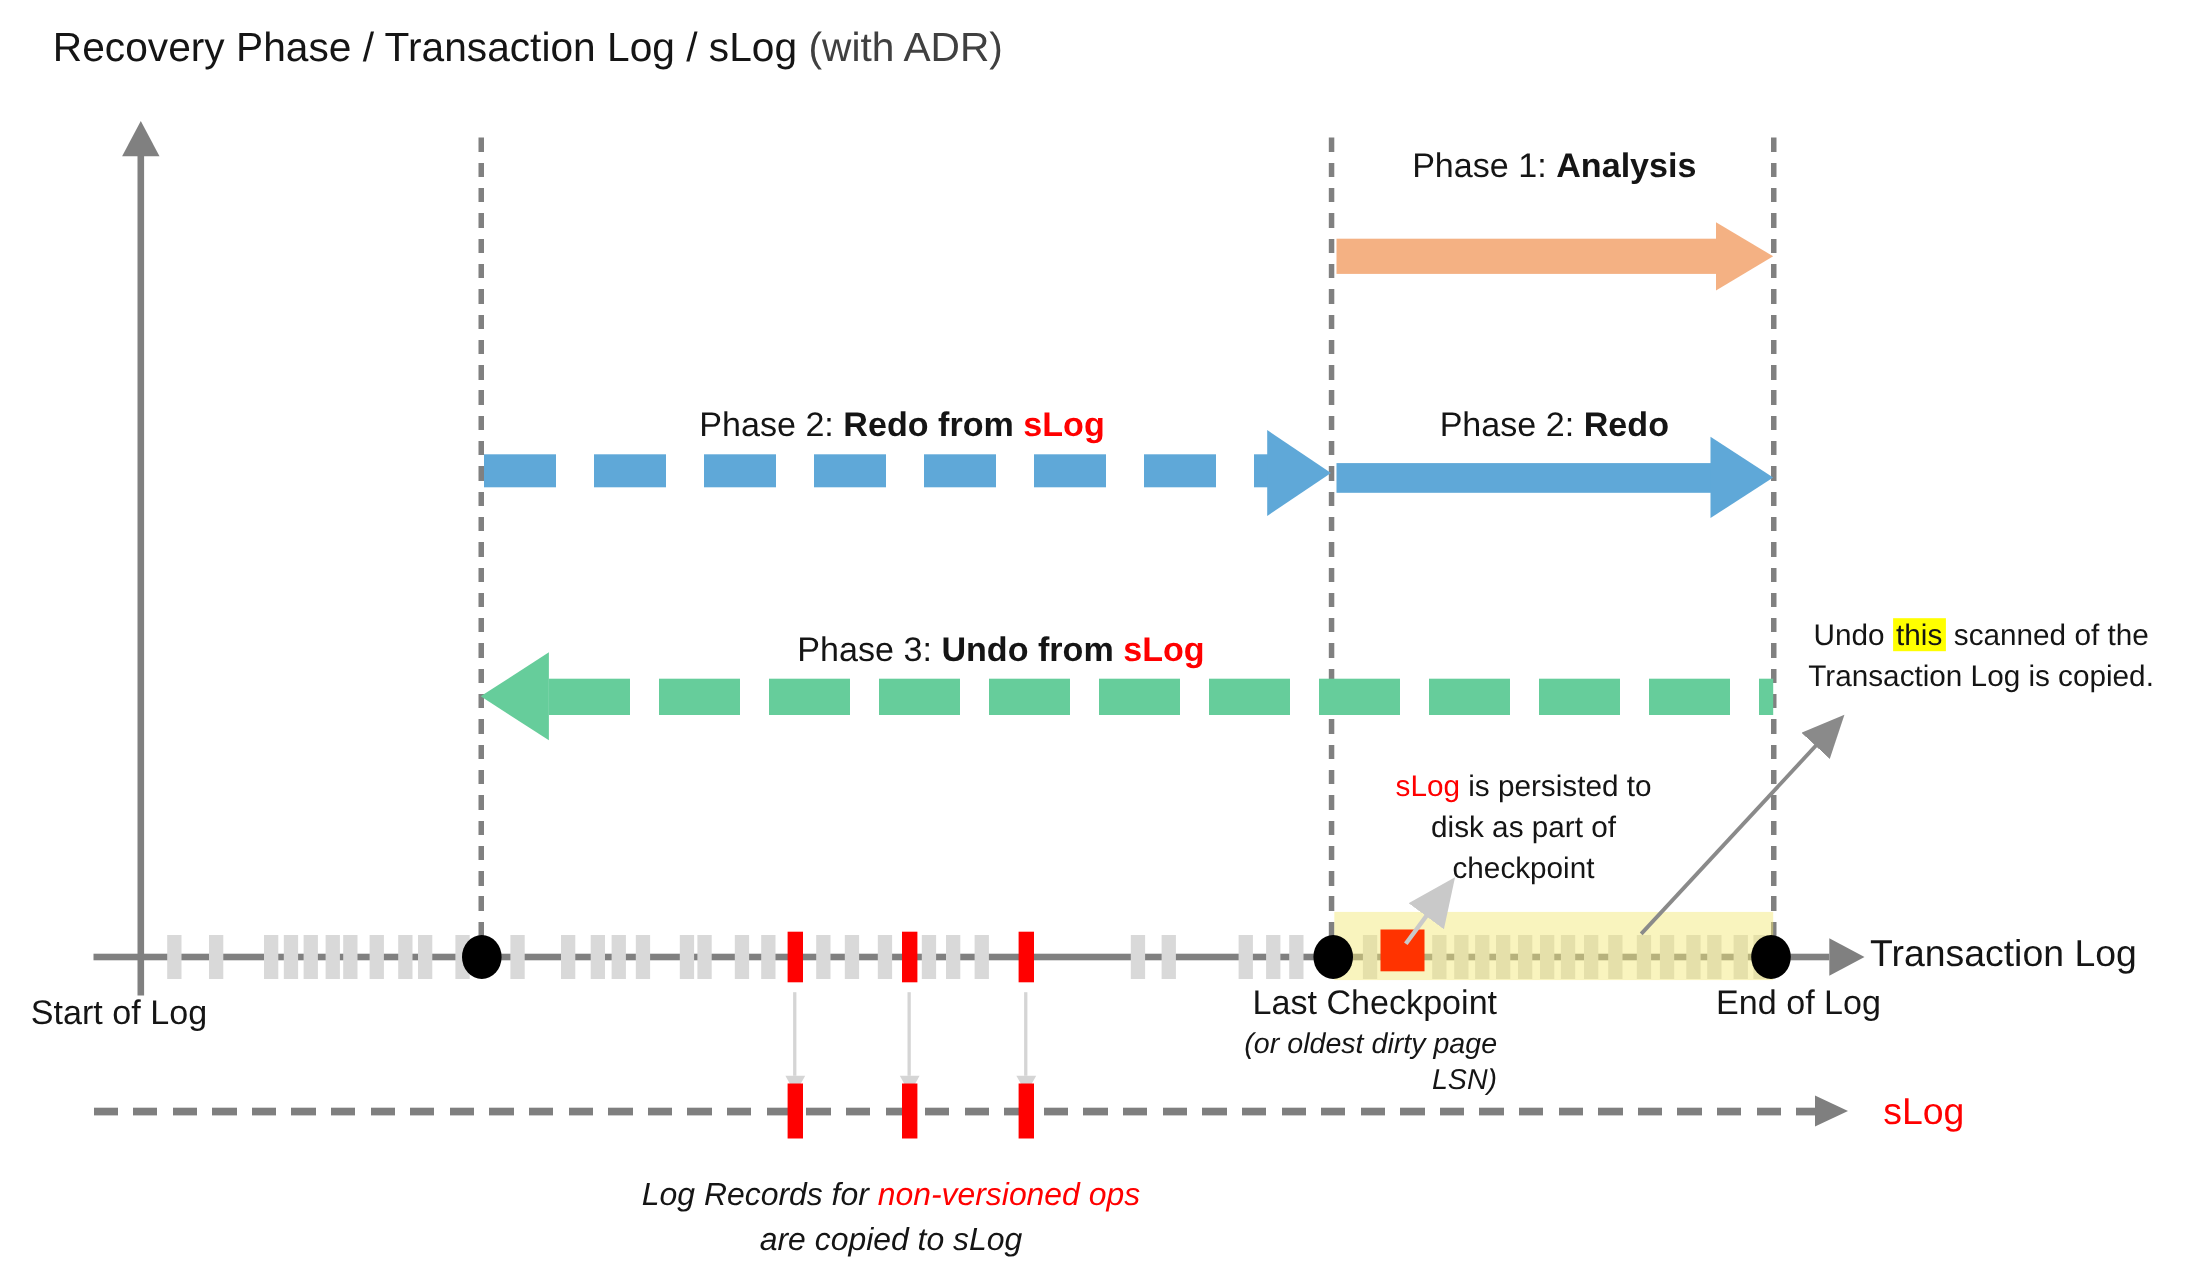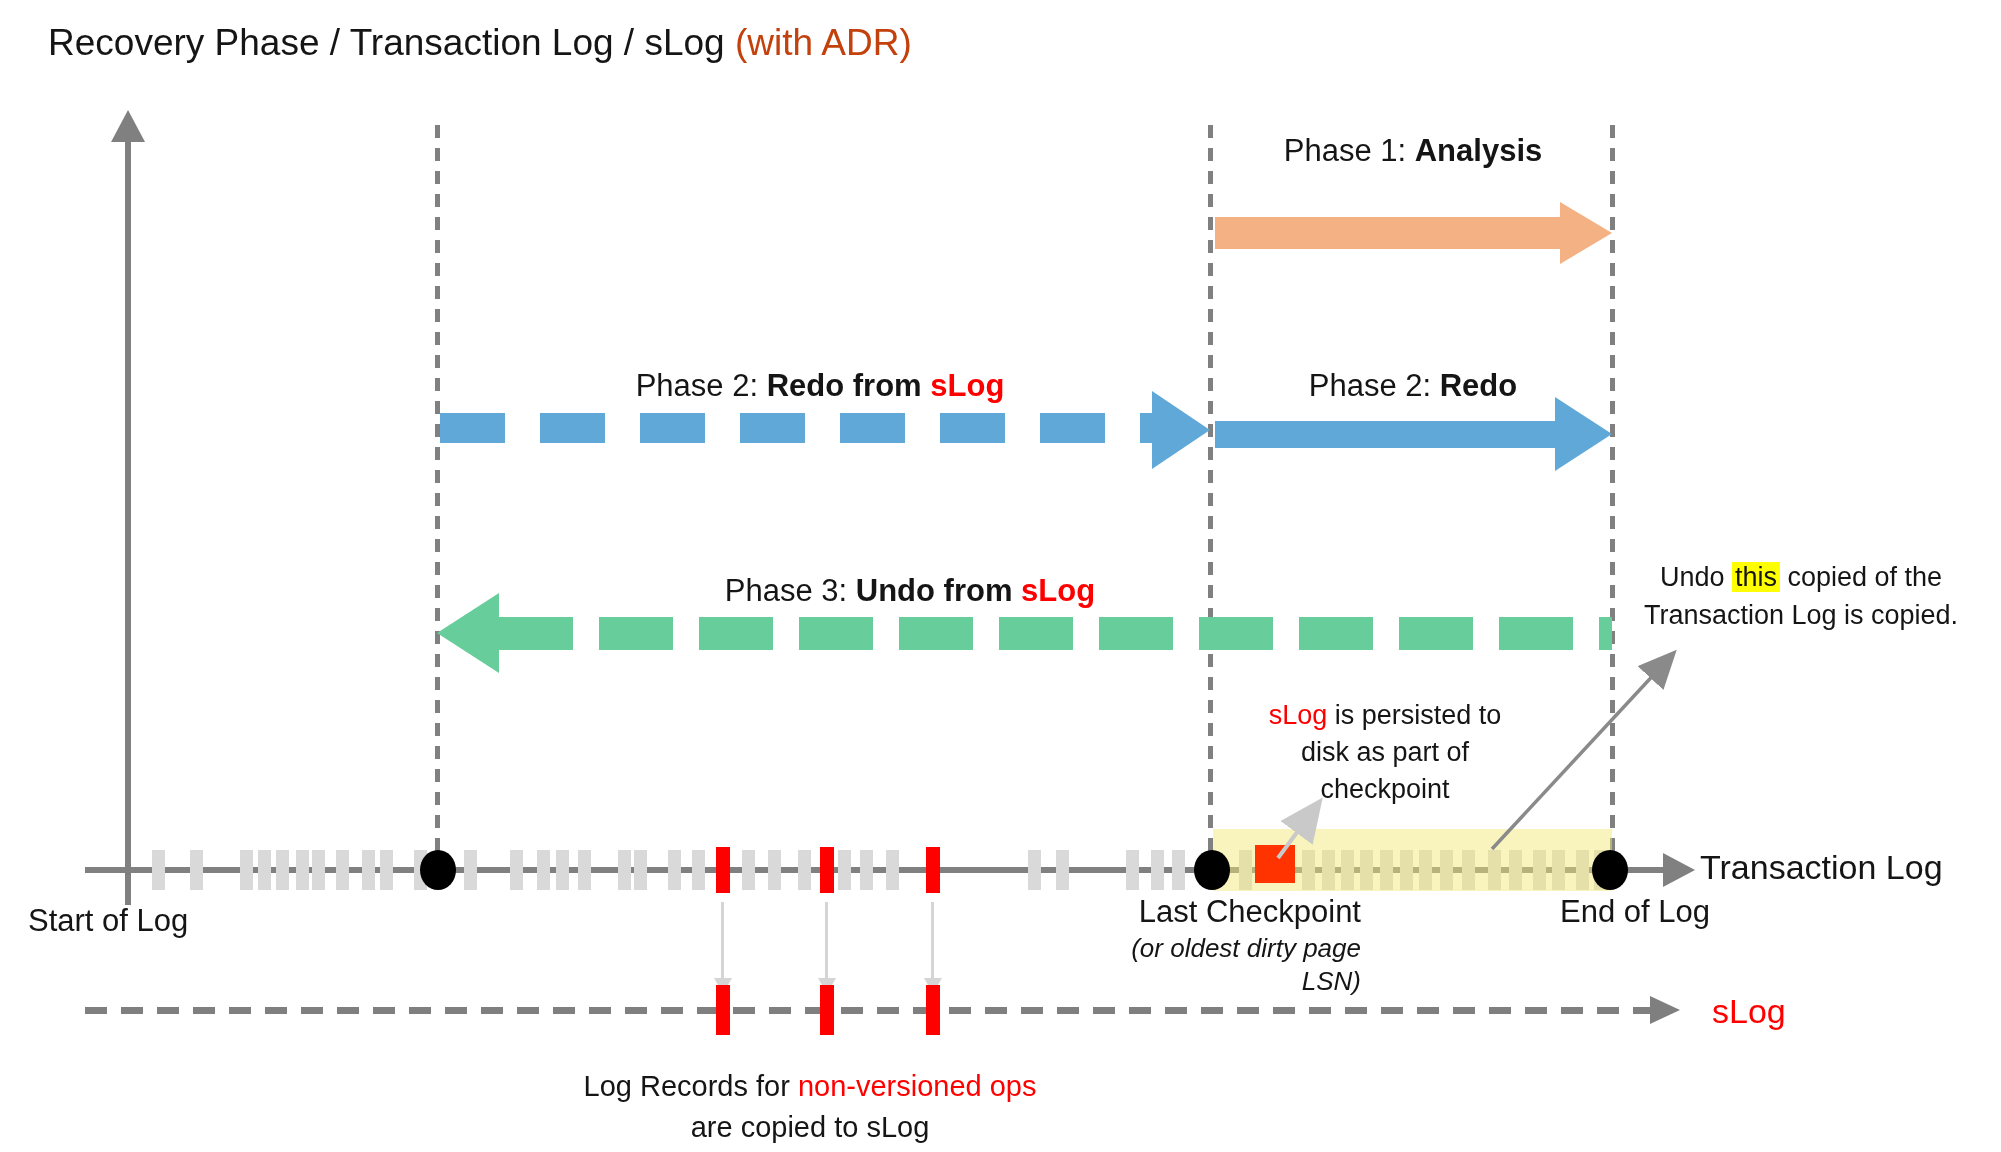--- a/index.html
+++ b/index.html
@@ -3,21 +3,21 @@
 <meta charset="utf-8">
 <style>
   html,body{margin:0;padding:0;background:#fff;}
   #canvas{
     position:relative;width:2001px;height:1152px;background:#fff;overflow:hidden;
     font-family:"Liberation Sans", sans-serif;color:#151515;
   }
   .abs{position:absolute;}
   
   #title{left:48px;top:22px;font-size:37px;letter-spacing:0;white-space:nowrap;z-index:6;}
-  #title .green{color:#c2410c;}
+  #title .green{color:#404040;}
   
   .hline{background:#808080;height:6px;z-index:1;}
   .vline{background:#808080;width:6px;z-index:1;}
   .tri{width:0;height:0;z-index:1;}
   
   .guide{width:5px;top:125px;height:745px;z-index:1;
     background:repeating-linear-gradient(180deg,#808080 0 13px,transparent 13px 23px);}
   
   .tick{position:absolute;top:850px;width:13px;height:40px;background:#D9D9D9;z-index:2;}
   .tick.red{top:847px;width:14px;height:46px;background:#FF0000;}
@@ -32,21 +32,21 @@
   .phase-label b{font-weight:700;}
   .red{color:#FF0000;}
   
   .shaft{z-index:5;}
   .dash-blue{height:30px;background:repeating-linear-gradient(90deg,#5FA8D8 0 65px,transparent 65px 100px);}
   .dash-green{height:33px;background:repeating-linear-gradient(90deg,#66CD9B 0 74px,transparent 74px 100px);}
   .slog-dash{height:7px;background:repeating-linear-gradient(90deg,#7F7F7F 0 22px,transparent 22px 36px);z-index:1;}
   
   .note{font-size:27px;text-align:center;z-index:6;line-height:38px;}
   .note .hl{background:#FFFF00;padding:0 3px;}
-  #copy-note{font-size:29px;line-height:41px;}
+  #copy-note{font-size:29px;line-height:41px;font-style:italic;}
   
   .mlabel{font-size:31px;text-align:right;z-index:6;white-space:nowrap;}
   .mlabel .it{font-style:italic;font-size:26px;line-height:33px;display:block;}
   #txlog-label,#slog-label{font-size:34px;z-index:6;white-space:nowrap;}
   #slog-label{color:#FF0000;}
   
   .dropline{position:absolute;width:3px;background:#D5D5D5;z-index:2;}
   .drophead{position:absolute;width:0;height:0;border-left:9px solid transparent;
     border-right:9px solid transparent;border-top:16px solid #D5D5D5;z-index:2;}
   svg{z-index:5;}
@@ -154,21 +154,21 @@
   <div class="abs shaft" style="left:1215px;top:421px;width:342px;height:27px;background:#5FA8D8;"></div>
   <div class="abs tri shaft" style="left:1555px;top:397px;border-top:37px solid transparent;border-bottom:37px solid transparent;border-left:57px solid #5FA8D8;"></div>
 
   <div class="abs phase-label" style="left:500px;top:573px;width:820px;">
     <span>Phase 3: </span><b>Undo from </b><b class="red">sLog</b>
   </div>
   <div class="abs tri shaft" style="left:437px;top:593px;border-top:40px solid transparent;border-bottom:40px solid transparent;border-right:62px solid #66CD9B;"></div>
   <div class="abs shaft dash-green" style="left:499px;top:617px;width:1113px;"></div>
 
   <div class="abs note" style="left:1602px;top:558px;width:398px;">
-    <div><span>Undo </span><span class="hl">this</span><span> copied of the</span></div>
+    <div><span>Undo </span><span class="hl">this</span><span> scanned of the</span></div>
     <div>Transaction Log is copied.</div>
   </div>
 
   <div class="abs note" style="left:1235px;top:697px;width:300px;line-height:37px;">
     <div><span class="red">sLog</span><span> is persisted to</span></div>
     <div>disk as part of</div>
     <div>checkpoint</div>
   </div>
 
   <div class="abs note" id="copy-note" style="left:560px;top:1066px;width:500px;">

